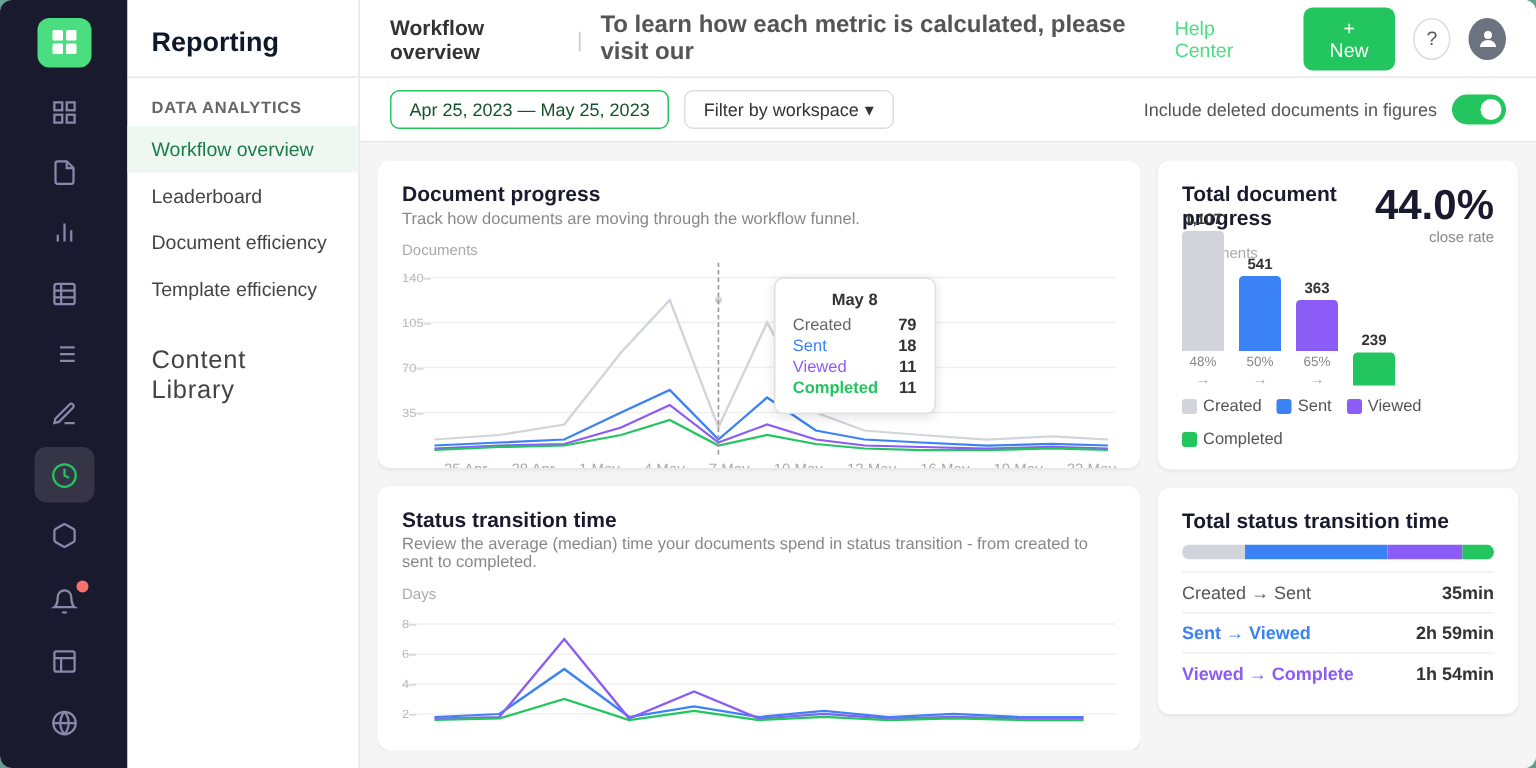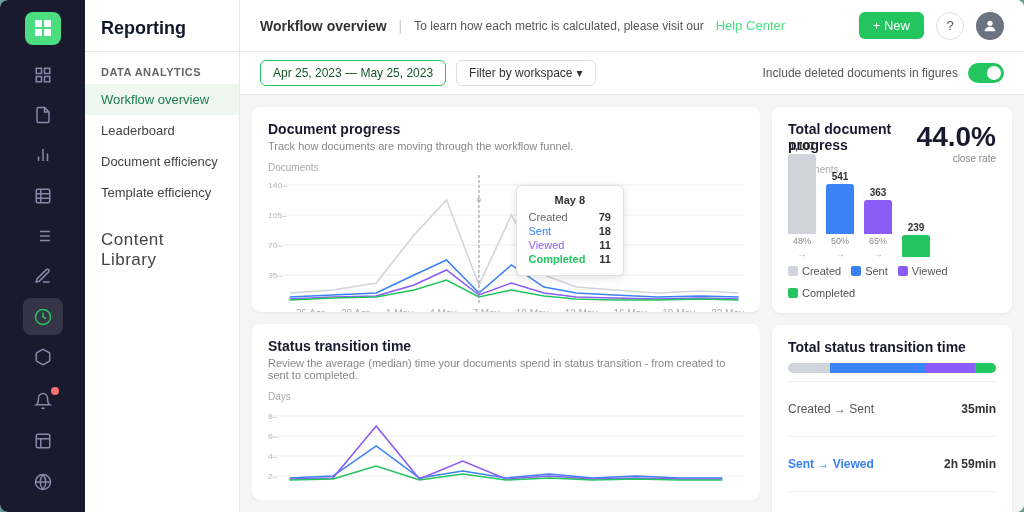--- a/index.html
+++ b/index.html
@@ -118,22 +118,23 @@
     .top-bar-title {
       font-size: 14px;
       font-weight: 600;
       color: #333;
     }
     .top-bar-sep {
       color: #ccc;
       font-size: 14px;
     }
     .top-bar-desc {
-      font-size: 12px;
+      font-size: 16px;
       color: #555;
+      font-weight: bold;
     }
     .top-bar-link {
       color: #4ade80;
       text-decoration: none;
       font-size: 13px;
     }
     .top-bar-spacer { flex: 1; }
     .btn-new {
       background: #22c55e;
       color: #fff;
@@ -380,21 +381,21 @@
       overflow: hidden;
       display: flex;
     }
     .transition-bar-seg {
       height: 100%;
     }
     .transition-row {
       display: flex;
       justify-content: space-between;
       align-items: center;
-      padding: 20px 0;
+      padding: 6px 0;
       border-top: 1px solid #f0f0f0;
       font-size: 12px;
     }
     .transition-label { color: #555; }
     .transition-label.blue { color: #3b82f6; font-weight: 600; }
     .transition-label.purple { color: #8b5cf6; font-weight: 600; }
     .transition-value { font-weight: 600; color: #333; font-size: 12px; }
 
     
     .mini-chart {

